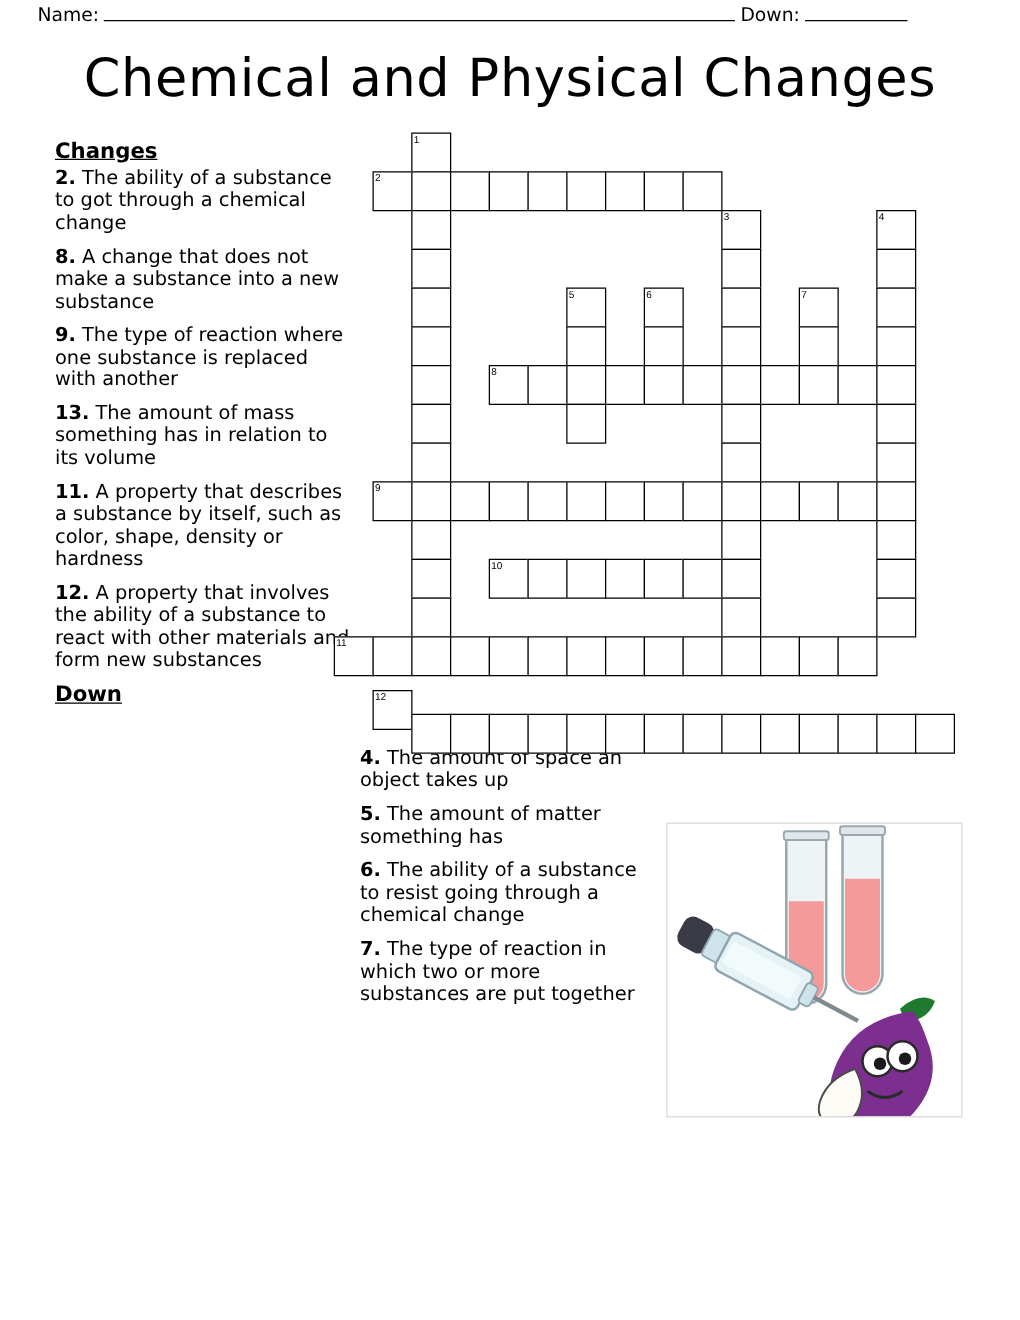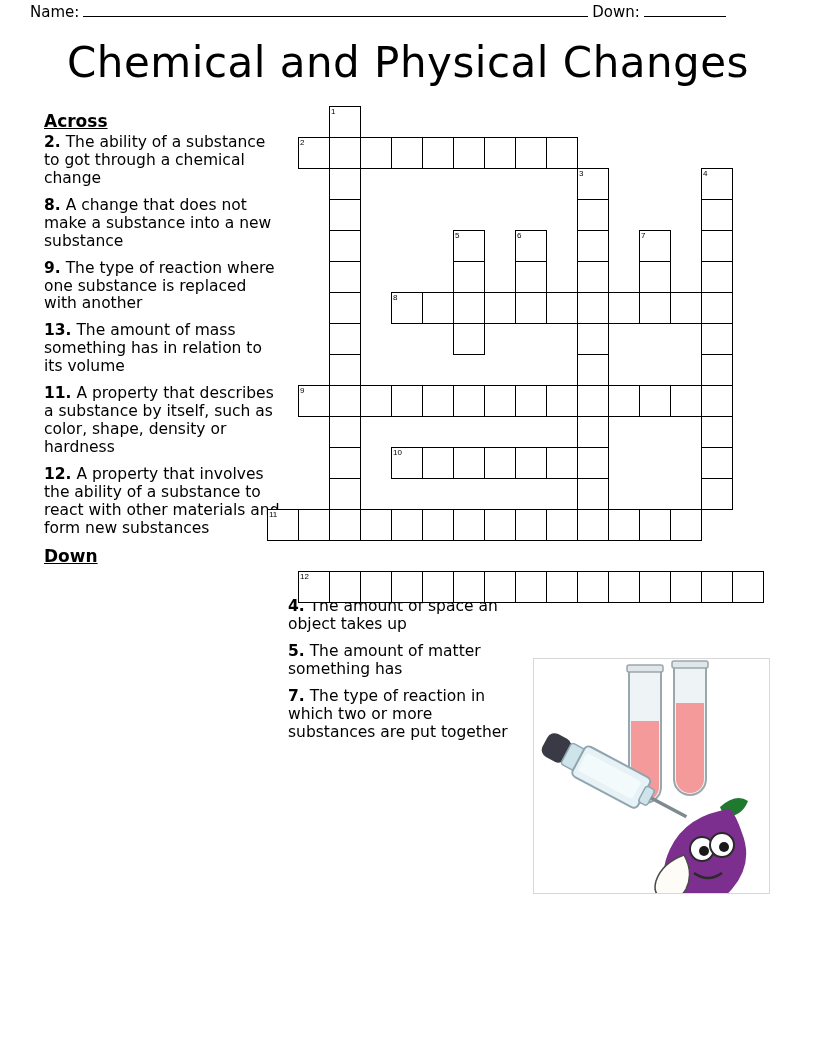--- a/index.html
+++ b/index.html
@@ -116,36 +116,37 @@
 <div class="header-line">
   <span class="header-label">Name:</span>
   <span class="rule name-rule"></span>
   <span class="header-label">Down:</span>
   <span class="rule date-rule"></span>
 </div>
 
 <div class="title">Chemical and Physical Changes</div>
 
 <div class="clue-col" id="col-left">
-  <div class="section-head">Across</div>
+  <div class="section-head">Changes</div>
 
   <p class="clue"><span class="num">2.</span> <span>The ability of a substance to got through a chemical change</span></p>
   <p class="clue"><span class="num">8.</span> <span>A change that does not make a substance into a new substance</span></p>
   <p class="clue"><span class="num">9.</span> <span>The type of reaction where one substance is replaced with another</span></p>
   <p class="clue"><span class="num">13.</span> <span>The amount of mass something has in relation to its volume</span></p>
   <p class="clue"><span class="num">11.</span> <span>A property that describes a substance by itself, such as color, shape, density or hardness</span></p>
   <p class="clue"><span class="num">12.</span> <span>A property that involves the ability of a substance to react with other materials and form new substances</span></p>
 
   <div class="section-head down">Down</div>
 
 </div>
 
 <div class="clue-col" id="col-mid">
   <p class="clue"><span class="num">4.</span> <span>The amount of space an object takes up</span></p>
   <p class="clue"><span class="num">5.</span> <span>The amount of matter something has</span></p>
+  <p class="clue"><span class="num">6.</span> <span>The ability of a substance to resist going through a chemical change</span></p>
   <p class="clue"><span class="num">7.</span> <span>The type of reaction in which two or more substances are put together</span></p>
 </div>
 
 <div id="grid-wrap">
     <div class="cell" style="left: 41px; top: 0px;">
       <span class="cnum">1</span>
     </div>
     <div class="cell" style="left: 10px; top: 31px;">
       <span class="cnum">2</span>
     </div>
@@ -248,21 +249,21 @@
     <div class="cell" style="left: 103px; top: 403px;"></div>
     <div class="cell" style="left: 134px; top: 403px;"></div>
     <div class="cell" style="left: 165px; top: 403px;"></div>
     <div class="cell" style="left: 196px; top: 403px;"></div>
     <div class="cell" style="left: 227px; top: 403px;"></div>
     <div class="cell" style="left: 258px; top: 403px;"></div>
     <div class="cell" style="left: 289px; top: 403px;"></div>
     <div class="cell" style="left: 320px; top: 403px;"></div>
     <div class="cell" style="left: 351px; top: 403px;"></div>
     <div class="cell" style="left: 382px; top: 403px;"></div>
-    <div class="cell" style="left: 10px; top: 465px;">
+    <div class="cell" style="left: 10px; top: 446px;">
       <span class="cnum">12</span>
     </div>
     <div class="cell" style="left: 41px; top: 465px;"></div>
     <div class="cell" style="left: 72px; top: 465px;"></div>
     <div class="cell" style="left: 103px; top: 465px;"></div>
     <div class="cell" style="left: 134px; top: 465px;"></div>
     <div class="cell" style="left: 165px; top: 465px;"></div>
     <div class="cell" style="left: 196px; top: 465px;"></div>
     <div class="cell" style="left: 227px; top: 465px;"></div>
     <div class="cell" style="left: 258px; top: 465px;"></div>

